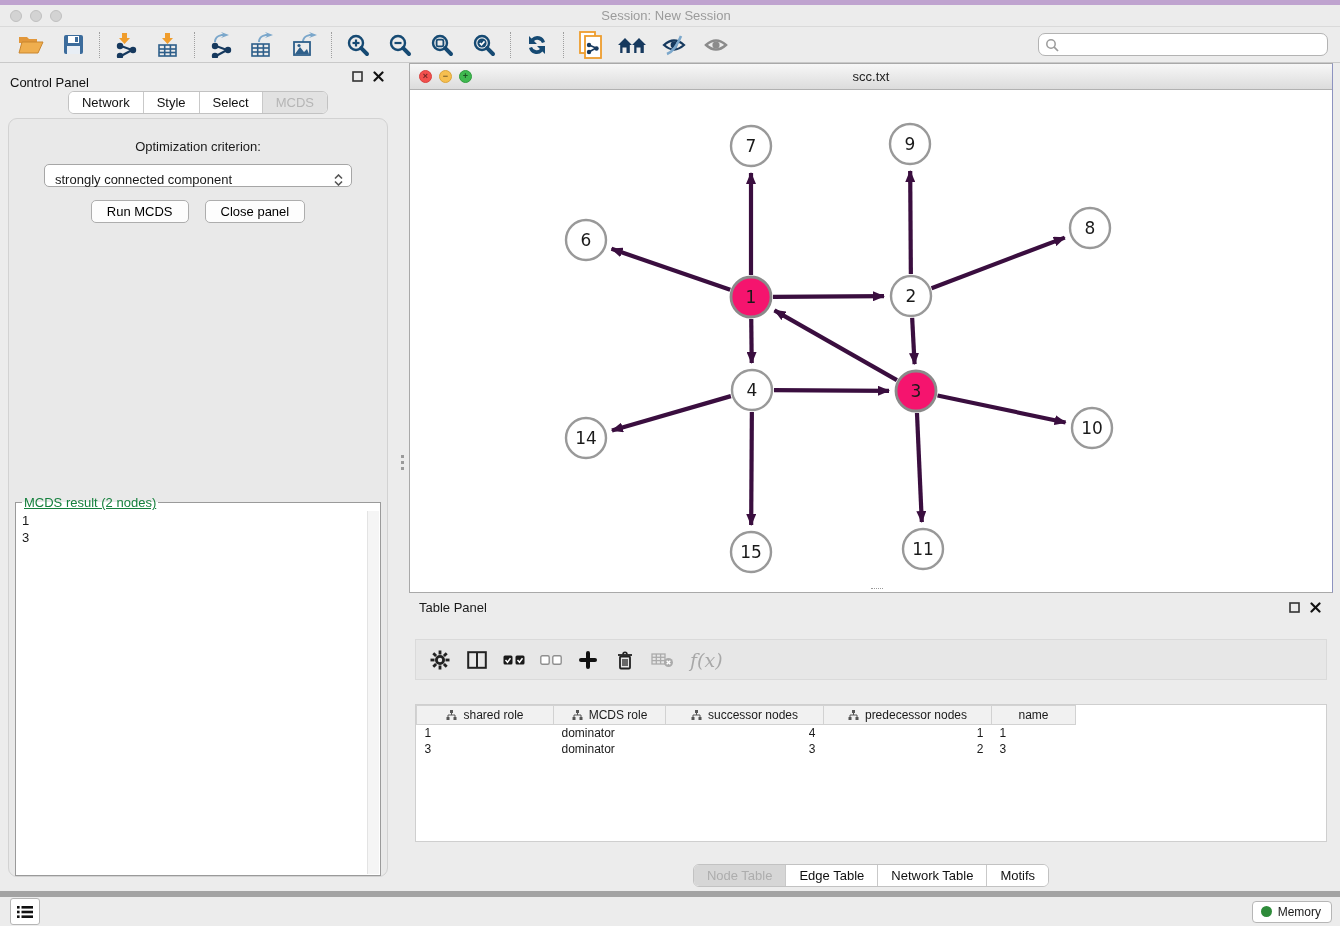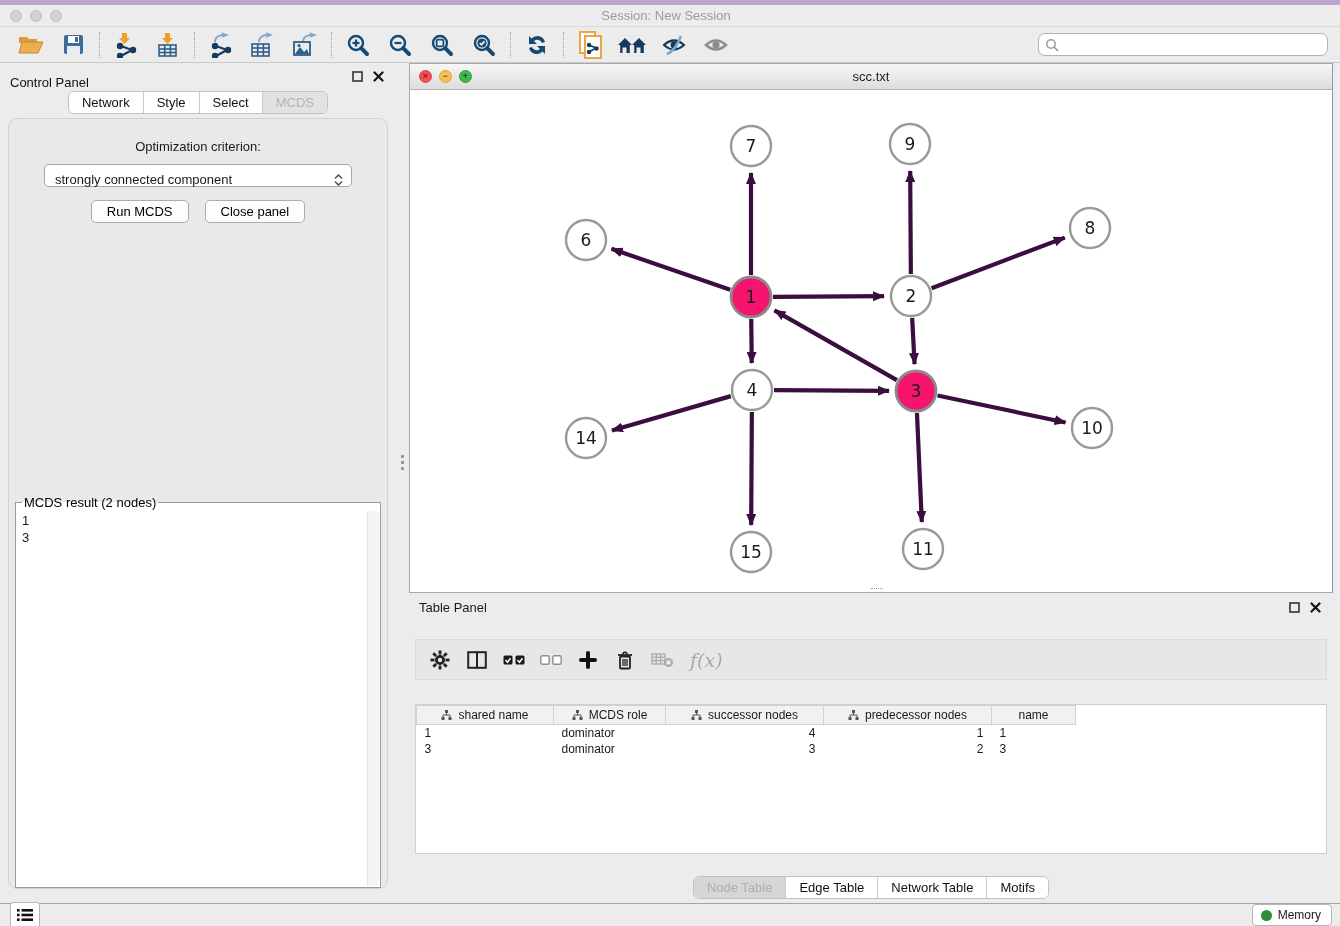--- a/index.html
+++ b/index.html
@@ -32,21 +32,21 @@
   .tab { font-size:13px; padding:3px 13px; background:#fff; color:#111; border-left:1px solid #c9c9c9; cursor:default; }
   .tab:first-child { border-left:none; }
   .tab.sel-gray { background:#e2e2e2; color:#b5b5b5; }
   .cp-body { flex:1; margin:2px 8px 14px; background:#e9e9e9; border:1px solid #d2d2d2; border-radius:9px; display:flex; flex-direction:column; min-height:0; padding:0 4px; }
   .opt-label { text-align:center; font-size:13px; margin-top:20px; }
   .dropdown { width:308px; height:23px; margin:10px auto 0; background:#fff; border:1px solid #a6a6a6; border-radius:5px; display:flex; align-items:center; padding:8px 8px 0 10px; font-size:13px; }
   .dropdown .chev { margin-left:auto; display:flex; flex-direction:column; align-items:center; line-height:5px; color:#555; font-size:9px; }
   .btn-row { display:flex; justify-content:center; gap:16px; margin-top:13px; }
   .push-btn { font-family:"Liberation Sans",sans-serif; font-size:13px; background:#fdfdfd; border:1px solid #adadad; border-radius:5px; padding:3px 15px; cursor:default; }
   fieldset.result-box { margin:272px 2px 0; border:1px solid #9a9a9a; background:#fff; flex:1; min-height:0; position:relative; padding:2px 14px 2px 6px; }
-  fieldset.result-box legend { font-size:13px; padding:0 2px; color:#000000; }
+  fieldset.result-box legend { font-size:13px; padding:0 2px; color:#15803d;text-decoration:underline; }
   .result-line { font-size:13px; line-height:17px; }
   .result-scroll { position:absolute; top:1px; right:1px; bottom:1px; width:12px; background:#f5f5f5; border-left:1px solid #e3e3e3; }
 
   
   .v-splitter { width:13px; position:relative; }
   .v-splitter .grip { position:absolute; left:5px; top:392px; width:3px; height:3px; background:#9a9a9a; box-shadow:0 6px #9a9a9a, 0 12px #9a9a9a; }
 
   
   .right-col { flex:1; display:flex; flex-direction:column; min-width:0; padding-right:7px; }
 
@@ -72,21 +72,21 @@
   table.node-table { border-collapse:collapse; font-size:12px; table-layout:fixed; }
   table.node-table th { font-weight:normal; background:#f1f1f1; border:1px solid #d2d2d2; height:19px; padding:0 4px; }
   .th-inner { display:flex; align-items:center; justify-content:center; gap:6px; }
   .th-inner.no-icon { justify-content:center; }
   table.node-table td { height:16px; padding:0 8px; overflow:hidden; white-space:nowrap; }
   td.num { text-align:right; padding-right:10px; }
   .tp-tabs-row { height:31px; display:flex; justify-content:center; align-items:center; }
   .tab.sel-node { background:#d6d6d6; color:#adadad; }
 
   
-  .status-bar { height:23px; border-top:1px solid #a3a3a3; background:#ececec; display:flex; align-items:center; padding:0 8px 0 10px; }
+  .status-bar { height:35px; border-top:6px solid #a3a3a3; background:#ececec; display:flex; align-items:center; padding:0 8px 0 10px; }
   .sb-left-btn { width:30px; height:27px; background:#fff; border:1px solid #b6b6b6; border-radius:3px; display:flex; align-items:center; justify-content:center; cursor:default; }
   .memory-btn { margin-left:auto; display:flex; align-items:center; gap:6px; background:#fff; border:1px solid #b6b6b6; border-radius:4px; padding:3px 10px 3px 8px; font-size:12px; cursor:default; }
   .mem-dot { width:11px; height:11px; border-radius:50%; background:#2e8b3a; }
   svg.ic { display:block; }
 </style>
 </head>
 <body>
 
 <div class="app">
 
@@ -474,21 +474,21 @@
             <thead>
               <tr>
                 <th>
                     <span class="th-inner">
                       <svg class="ic" width="11" height="10" viewBox="0 0 11 10">
                         <rect x="4" y="0" width="3" height="3" fill="#555"></rect>
                         <path d="M5.5 3 v2 M2 7 v-2 h7 v2" fill="none" stroke="#555" stroke-width="1"></path>
                         <rect x="0.5" y="7" width="3" height="3" fill="#555"></rect>
                         <rect x="7.5" y="7" width="3" height="3" fill="#555"></rect>
                       </svg>
-                      <span>shared name</span>
+                      <span>shared role</span>
                     </span>
                   </th>
                 <th>
                     <span class="th-inner">
                       <svg class="ic" width="11" height="10" viewBox="0 0 11 10">
                         <rect x="4" y="0" width="3" height="3" fill="#555"></rect>
                         <path d="M5.5 3 v2 M2 7 v-2 h7 v2" fill="none" stroke="#555" stroke-width="1"></path>
                         <rect x="0.5" y="7" width="3" height="3" fill="#555"></rect>
                         <rect x="7.5" y="7" width="3" height="3" fill="#555"></rect>
                       </svg>

